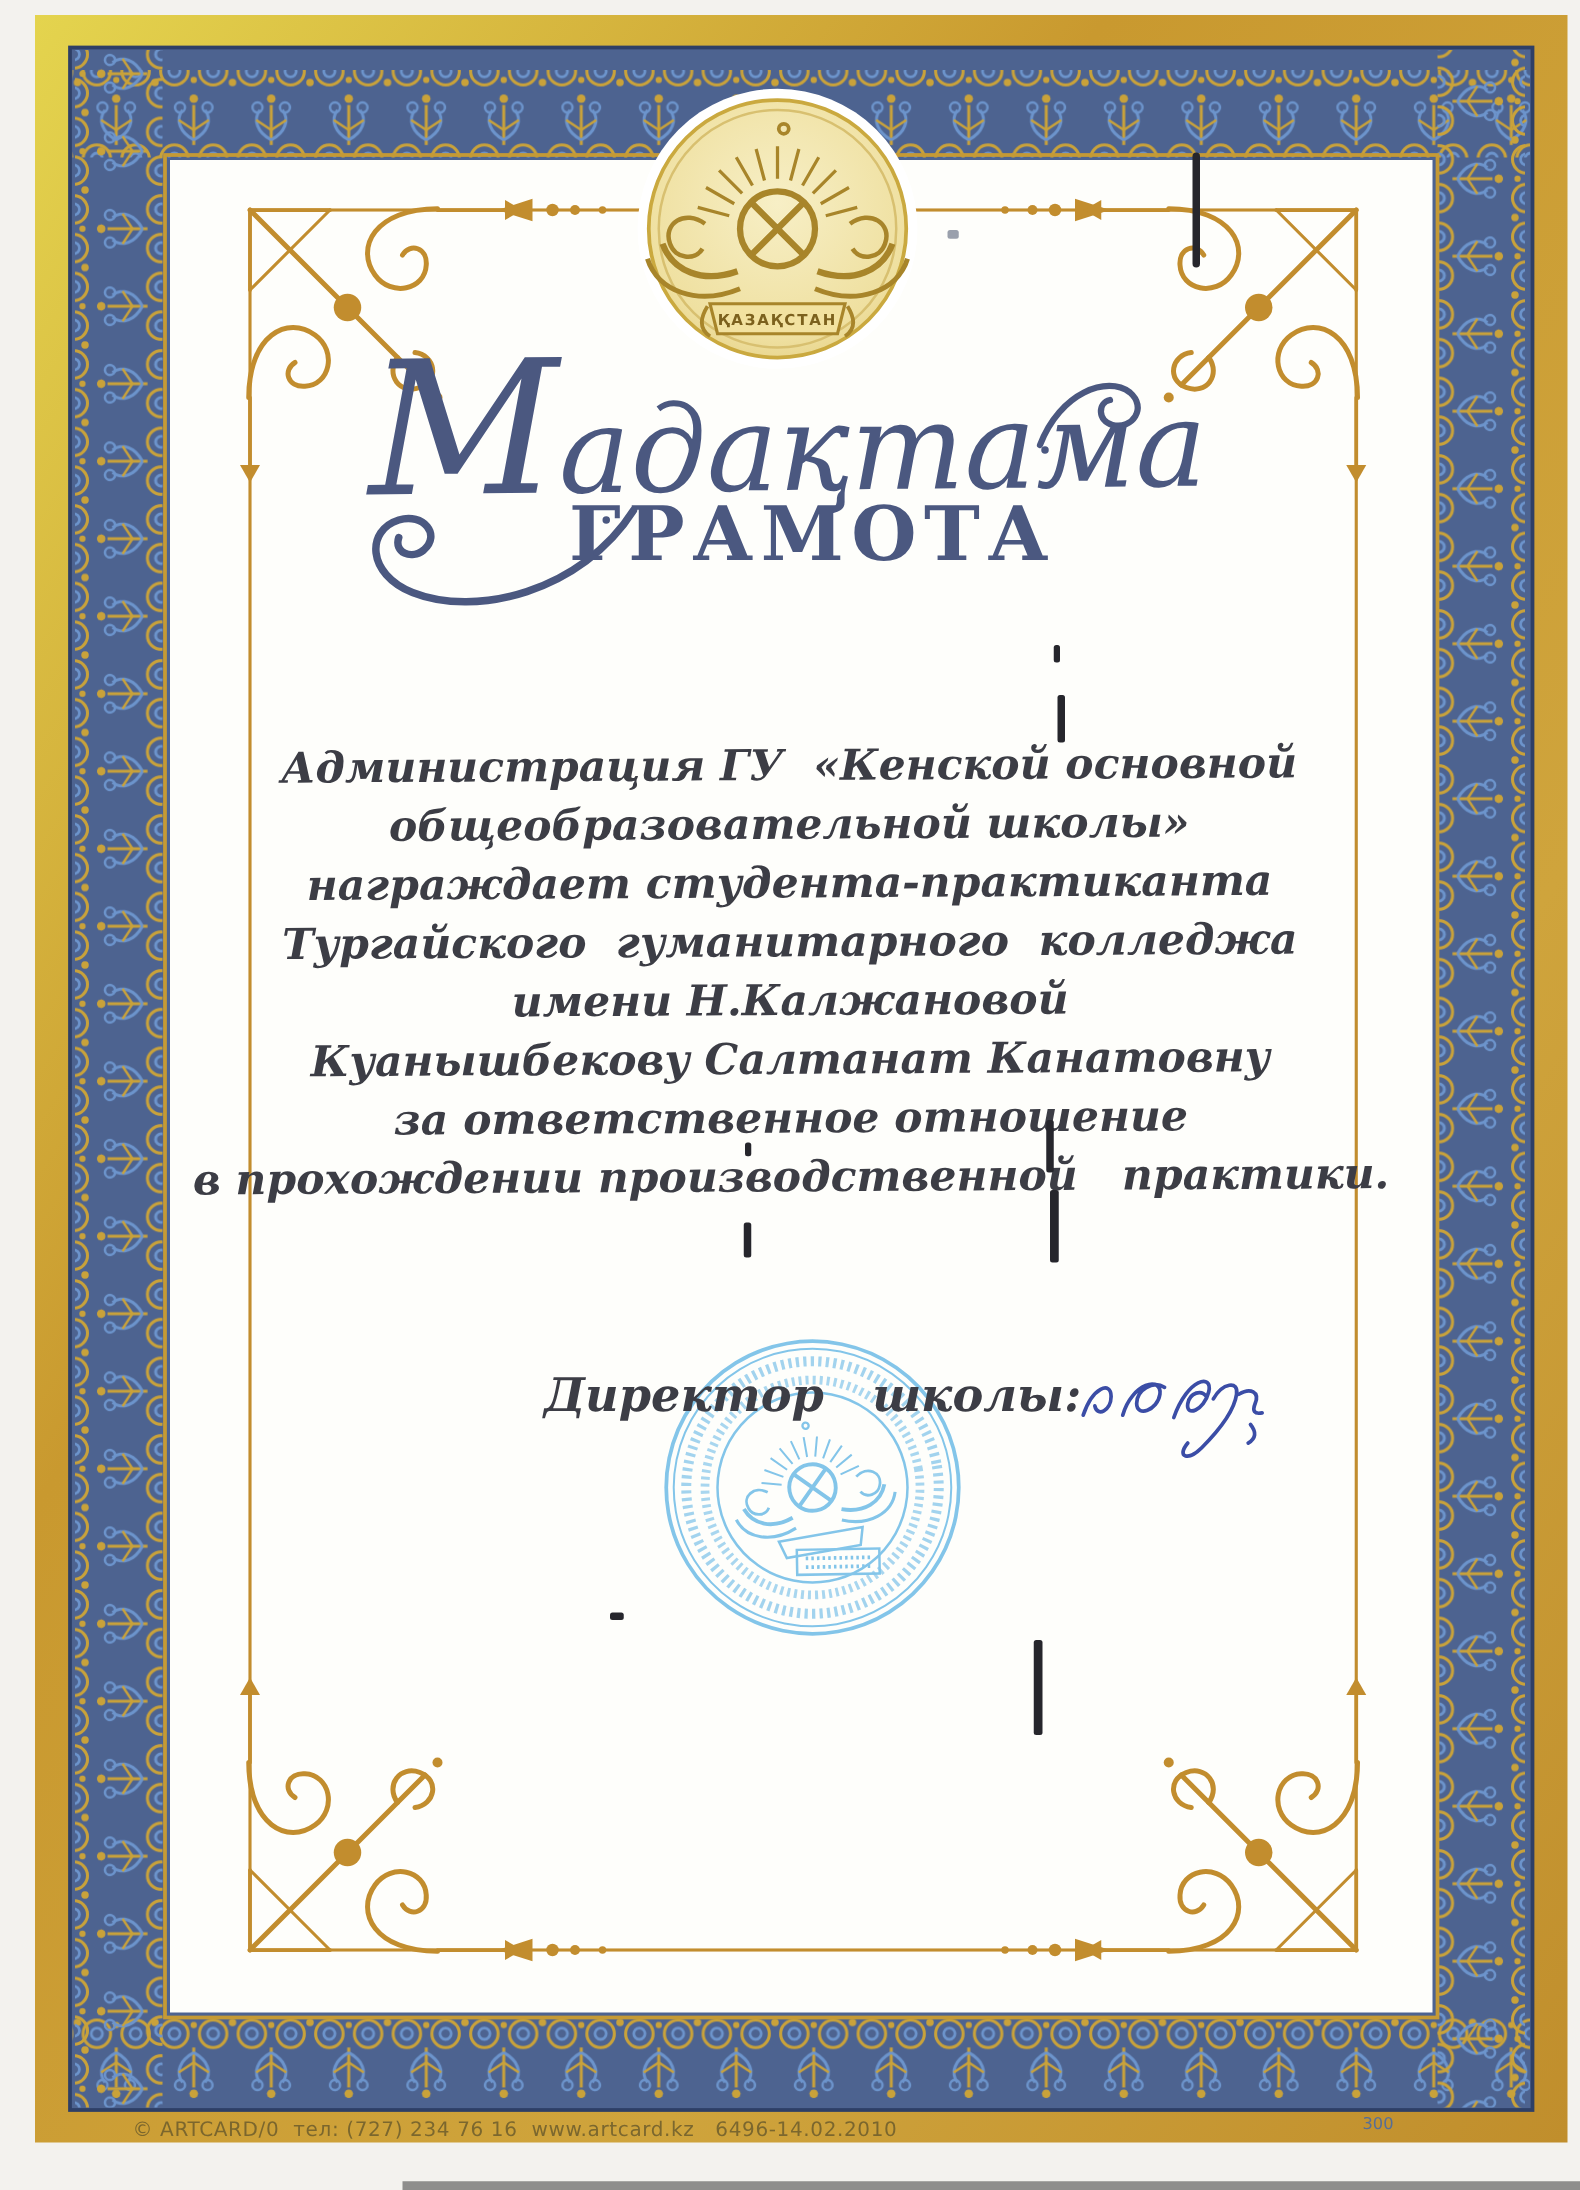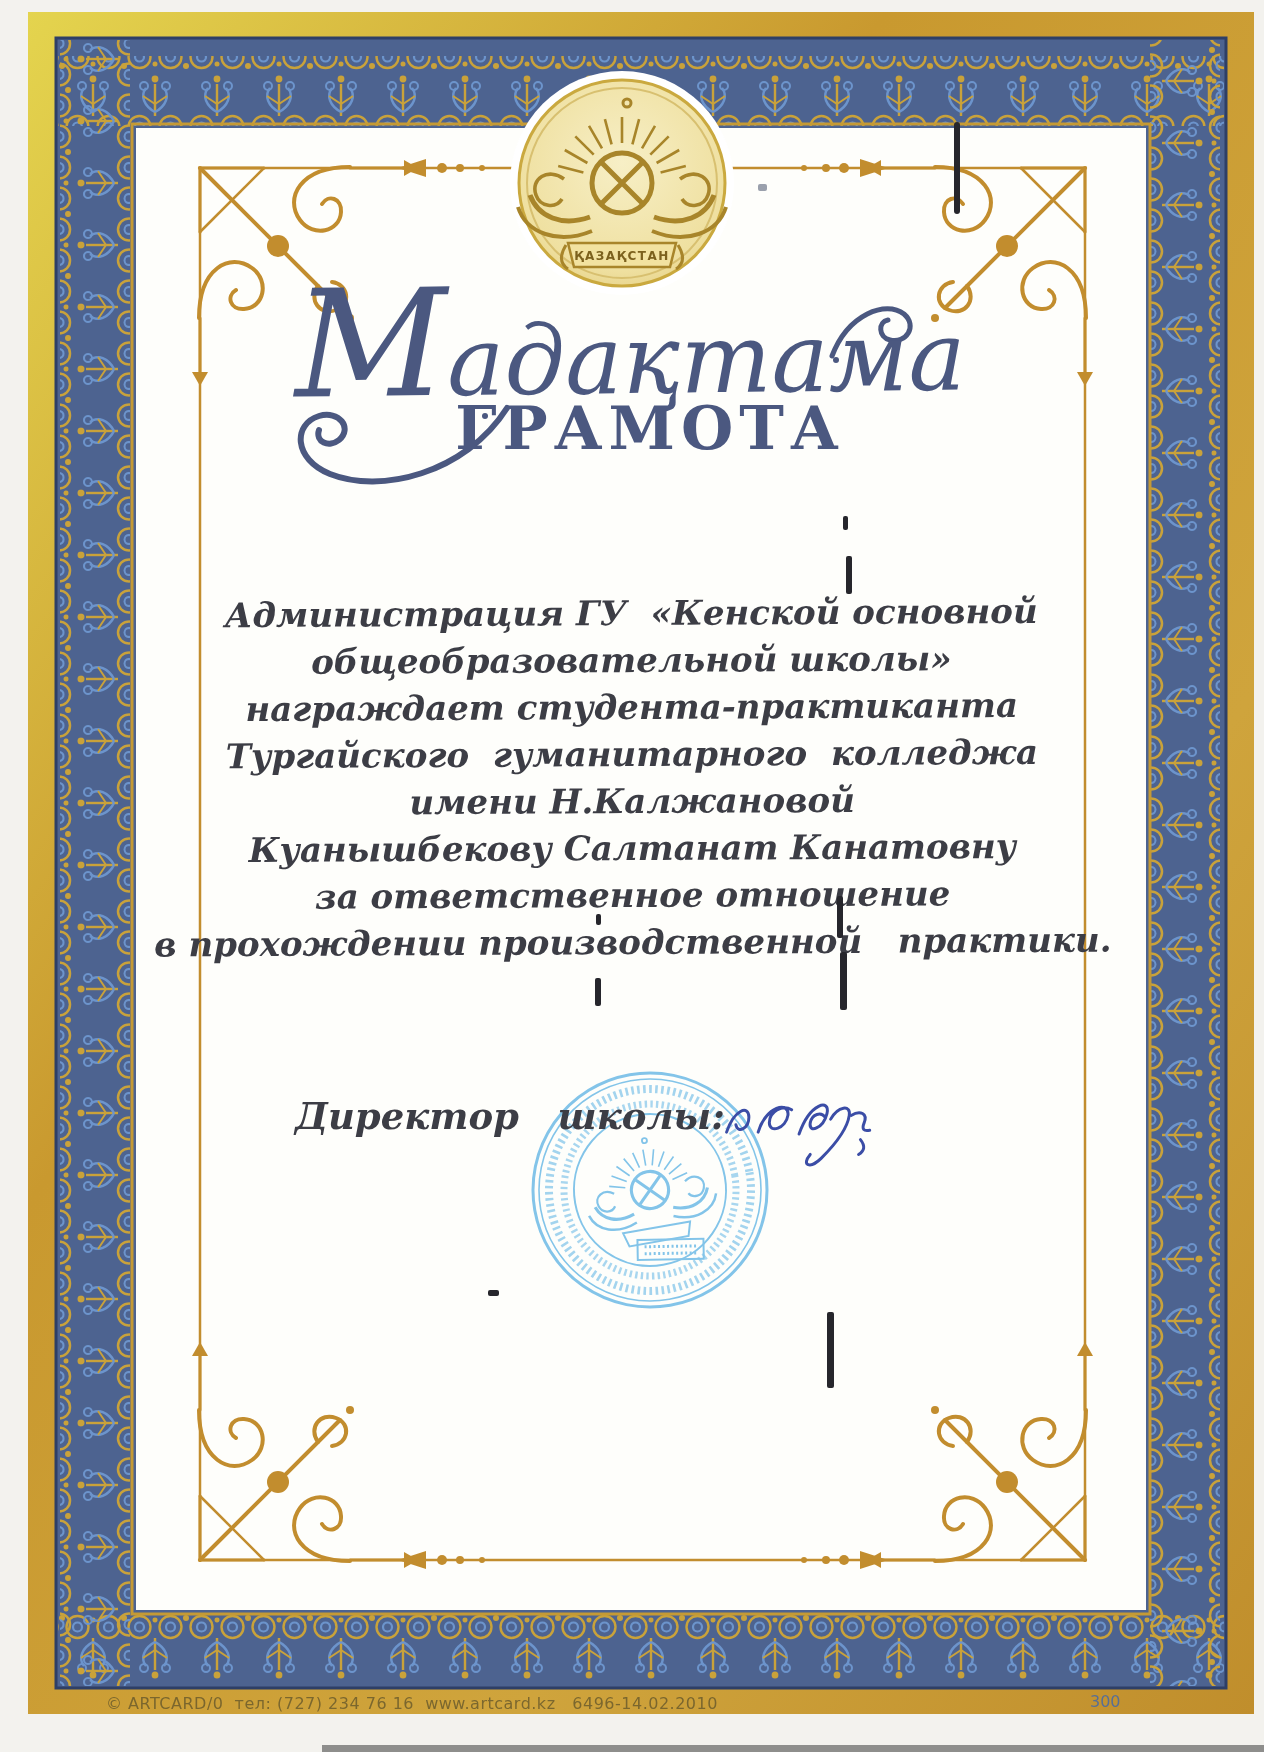--- a/index.html
+++ b/index.html
@@ -27,37 +27,37 @@
   .body-block{
     position:absolute;top:590px;left:152px;width:960px;text-align:center;
     font-size:34px;font-weight:bold;font-style:italic;line-height:47px;
     color:#3c3d45;transform:rotate(-0.3deg);
   }
   .body-line{white-space:pre;}
 
   
   .sign-row{
     position:absolute;top:1088px;left:295px;width:720px;height:100px;
-    display:flex;align-items:flex-start;justify-content:flex-start;
+    display:flex;align-items:flex-start;justify-content:flex-end;
     font-size:37px;font-weight:bold;font-style:italic;color:#3c3d45;
   }
   .role-label{white-space:pre;padding-top:6px;}
   .signatory-name{padding-top:6px;}
   .sig-wrap{width:158px;height:92px;margin:0 -4px;}
 
   
   .footer-print{
     position:absolute;top:1694px;left:106px;width:560px;
     font-family:"DejaVu Sans","Liberation Sans",sans-serif;
     font-size:16px;color:#6d5d2c;opacity:.85;letter-spacing:.5px;white-space:pre;
   }
   .copies-number{
     position:absolute;top:1692px;left:1090px;width:60px;
     font-family:"DejaVu Sans","Liberation Sans",sans-serif;
-    font-size:16px;color:#4d6ba0;opacity:.9;
+    font-size:13px;color:#4d6ba0;opacity:.9;
   }
 
   .speck{position:absolute;background:#26262c;border-radius:2px;}
   .speck.gray{background:#9aa0ac;}
   .scan-edge{position:absolute;background:#8e8e8c;}
 </style>
 </head>
 <body>
 
 <svg class="layer" viewBox="0 0 1264 1752" aria-hidden="true">

